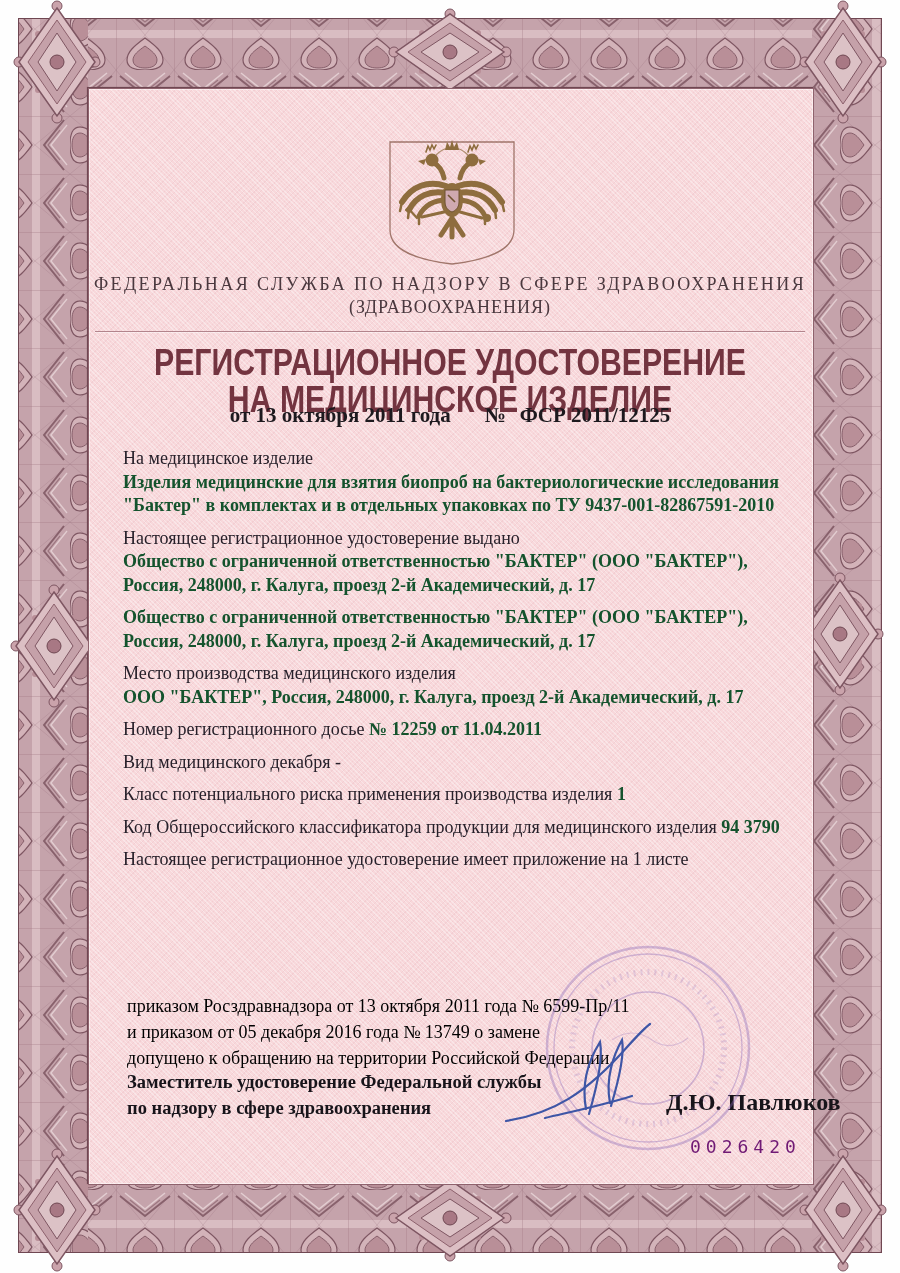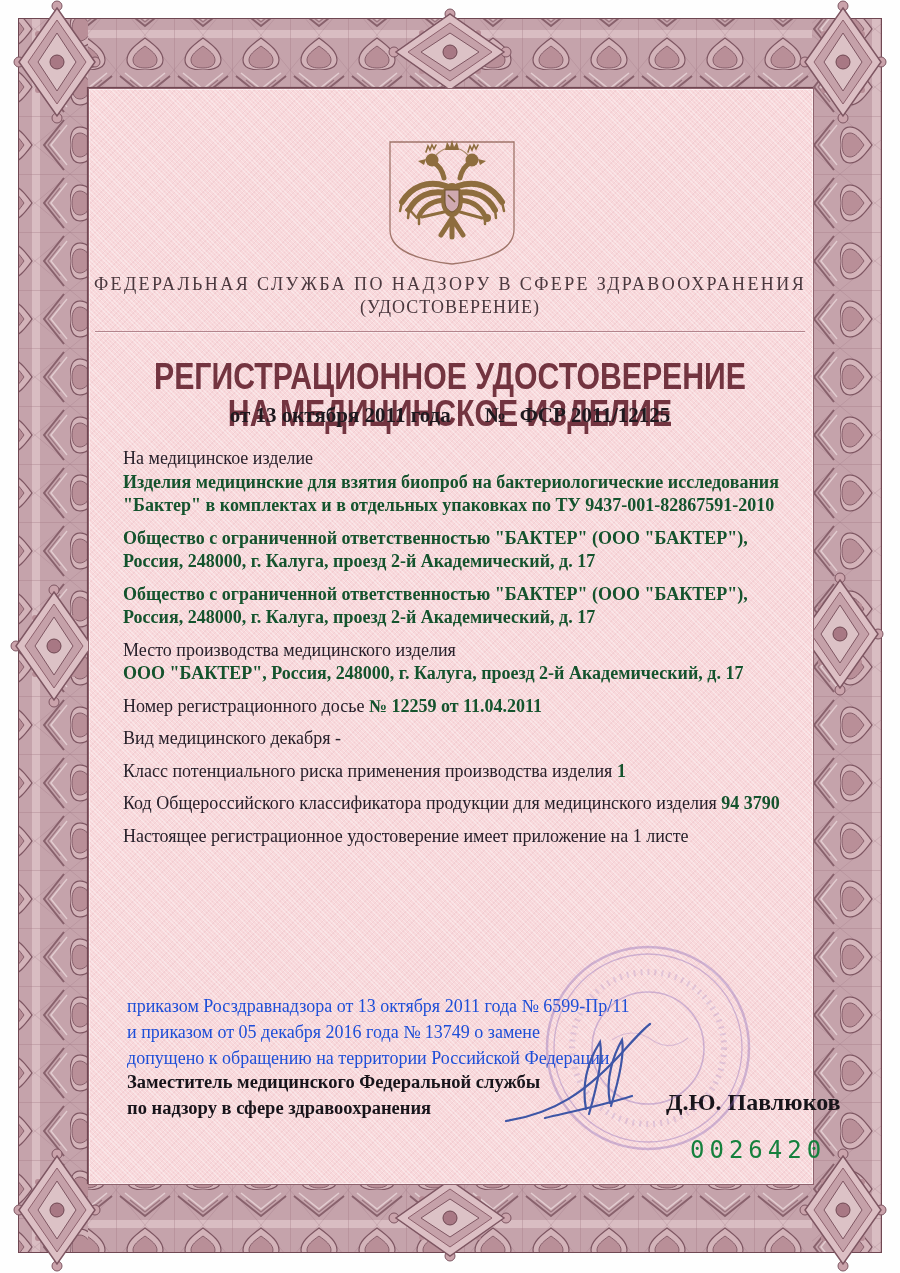--- a/index.html
+++ b/index.html
@@ -22,47 +22,47 @@
 
   
   .authority{position:absolute;left:88px;top:273px;width:724px;text-align:center;color:#4a383e;}
   .authority .l1{font-size:18px;letter-spacing:2.4px;line-height:23px;}
   .authority .l2{font-size:18px;letter-spacing:1px;line-height:23px;}
 
   .rule{position:absolute;left:95px;top:331px;width:710px;height:1px;background:#b2848c;
         box-shadow:0 1px 0 rgba(255,255,255,.45);}
 
   
-  .title{position:absolute;left:88px;top:358px;width:724px;text-align:center;color:#733440;
+  .title{position:absolute;left:88px;top:344px;width:724px;text-align:center;color:#733440;
          font-family:"Liberation Sans", sans-serif;font-weight:bold;}
   .title .t{font-size:36px;line-height:37px;transform:scaleX(.84);transform-origin:50% 50%;
             letter-spacing:0;white-space:nowrap;}
 
   
   .dateline{position:absolute;left:88px;top:403px;width:724px;text-align:center;
             font-weight:bold;font-size:21px;color:#1d191e;white-space:nowrap;}
   .dateline .gap1{display:inline-block;width:34px;}
   .dateline .gap2{display:inline-block;width:14px;}
 
   
   .body{position:absolute;left:123px;top:447px;width:690px;color:#27202a;font-size:18px;}
   .body .para{margin:0 0 9px 0;}
   .body .line{line-height:23.5px;white-space:nowrap;}
   .body .b{font-weight:bold;color:#14532d;}
 
   
-  .orders{position:absolute;left:127px;top:993px;color:#1d4ed8;font-size:18px;}
+  .orders{position:absolute;left:127px;top:993px;color:#000000;font-size:18px;}
   .orders .line{line-height:26px;white-space:nowrap;}
   .sigtitle{position:absolute;left:127px;top:1069px;font-weight:bold;font-size:18.5px;
             color:#17141a;}
   .sigtitle .line{line-height:26px;white-space:nowrap;}
   .signame{position:absolute;left:666px;top:1089px;font-weight:bold;font-size:24px;
            color:#17141a;white-space:nowrap;}
   .serial{position:absolute;left:690px;top:1136px;font-family:"DejaVu Sans Mono", monospace;
-          font-size:24px;letter-spacing:5px;color:#15803d;}
+          font-size:18px;letter-spacing:5px;color:#701a75;}
 
   .overlay{position:absolute;left:0;top:0;pointer-events:none;}
 </style>
 </head>
 <body>
 
 <div class="page">
 
   <svg class="abs" width="900" height="1273" viewBox="0 0 900 1273" xmlns="http://www.w3.org/2000/svg" xmlns:xlink="http://www.w3.org/1999/xlink">
     <defs>
@@ -138,41 +138,42 @@
       <path d="M94,21 l8,2 -6,4 z" fill="#8e6d3e"></path>
       <path d="M61,12 l2,-8 3,5 2,-7 2,7 3,-5 2,8 z" fill="#8e6d3e"></path>
       <circle cx="103" cy="80" r="4" fill="#8e6d3e"></circle>
       <path d="M61,52 h14 v12 c0,6 -4,9 -7,10 c-3,-1 -7,-4 -7,-10 z" fill="#cfa9b0" stroke="#6f5330" stroke-width="1"></path>
       <path d="M64,57 l7,7" stroke="#6f5330" stroke-width="1.6"></path>
     </svg>
   </div>
 
   <div class="authority">
     <div class="l1">ФЕДЕРАЛЬНАЯ СЛУЖБА ПО НАДЗОРУ В СФЕРЕ ЗДРАВООХРАНЕНИЯ</div>
-    <div class="l2">(УДОСТОВЕРЕНИЕ)</div>
+    <div class="l2">(ЗДРАВООХРАНЕНИЯ)</div>
   </div>
 
   <div class="rule"></div>
 
   <div class="title">
     <div class="t">РЕГИСТРАЦИОННОЕ УДОСТОВЕРЕНИЕ</div>
     <div class="t">НА МЕДИЦИНСКОЕ ИЗДЕЛИЕ</div>
   </div>
 
   <div class="dateline">
     <span>от  13 октября 2011 года</span><span class="gap1"></span><span>№</span><span class="gap2"></span><span>ФСР 2011/12125</span>
   </div>
 
   <div class="body" id="body-paragraphs">
       <div class="para">
         <div class="line"><span>На медицинское изделие</span></div>
         <div class="line"><span class="b">Изделия медицинские для взятия биопроб на бактериологические исследования</span></div>
         <div class="line"><span class="b">"Бактер" в комплектах и в отдельных упаковках по ТУ 9437-001-82867591-2010</span></div>
       </div>
       <div class="para">
+        <div class="line"><span>Настоящее регистрационное удостоверение выдано</span></div>
         <div class="line"><span class="b">Общество с ограниченной ответственностью "БАКТЕР" (ООО "БАКТЕР"),</span></div>
         <div class="line"><span class="b">Россия, 248000, г. Калуга, проезд 2-й Академический, д. 17</span></div>
       </div>
       <div class="para">
         <div class="line"><span class="b">Общество с ограниченной ответственностью "БАКТЕР" (ООО "БАКТЕР"),</span></div>
         <div class="line"><span class="b">Россия, 248000, г. Калуга, проезд 2-й Академический, д. 17</span></div>
       </div>
       <div class="para">
         <div class="line"><span>Место производства медицинского изделия</span></div>
         <div class="line"><span class="b">ООО "БАКТЕР", Россия, 248000, г. Калуга, проезд 2-й Академический, д. 17</span></div>
@@ -194,21 +195,21 @@
       </div>
     </div>
 
   <div class="orders">
     <div class="line">приказом Росздравнадзора от 13 октября 2011 года № 6599-Пр/11</div>
     <div class="line">и приказом от 05 декабря 2016 года № 13749 о замене</div>
     <div class="line">допущено к обращению на территории Российской Федерации.</div>
   </div>
 
   <div class="sigtitle">
-    <div class="line">Заместитель медицинского Федеральной службы</div>
+    <div class="line">Заместитель удостоверение Федеральной службы</div>
     <div class="line">по надзору в сфере здравоохранения</div>
   </div>
   <div class="signame">Д.Ю. Павлюков</div>
 
   <svg class="overlay" width="900" height="1273" viewBox="0 0 900 1273" xmlns="http://www.w3.org/2000/svg">
     <g opacity="0.38" stroke="#8a68b8" fill="none">
       <circle cx="648" cy="1048" r="101" stroke-width="2.5"></circle>
       <circle cx="648" cy="1048" r="94" stroke-width="1.3"></circle>
       <circle cx="648" cy="1048" r="56" stroke-width="1.6"></circle>
       <circle cx="648" cy="1048" r="76" stroke-width="6" stroke-dasharray="2 5" opacity="0.55"></circle>

